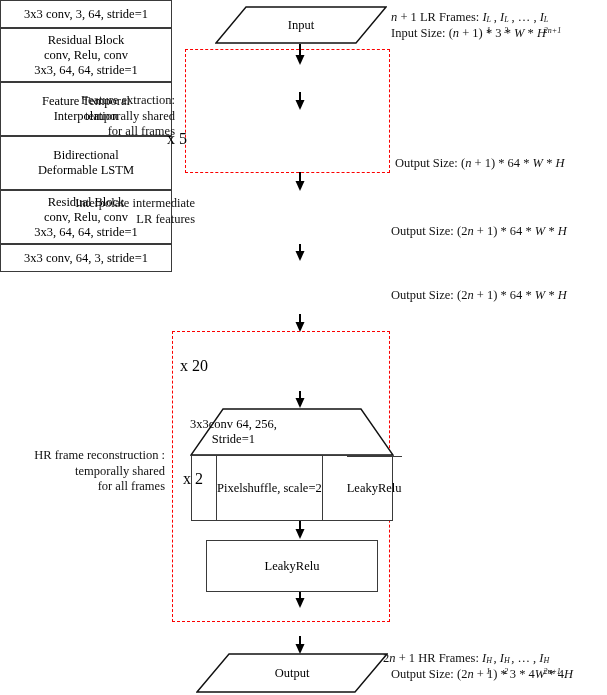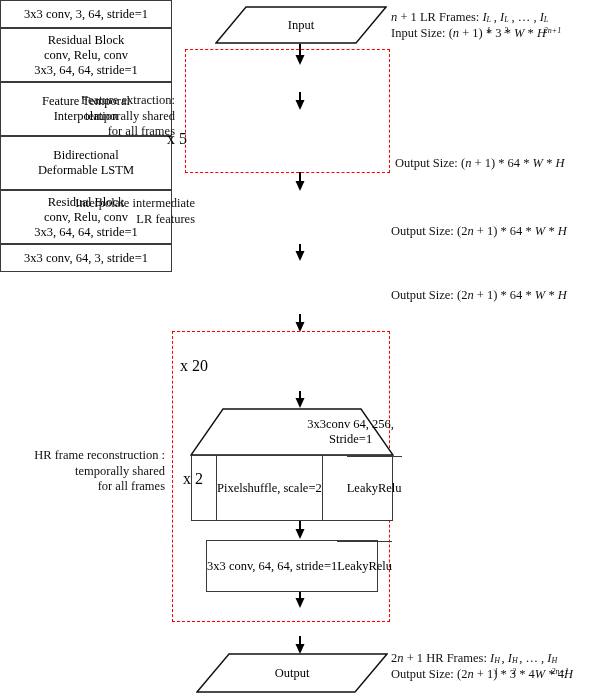--- a/index.html
+++ b/index.html
@@ -96,21 +96,21 @@
     font-size: 12.5px;
   }
   .para svg { position: absolute; left: 0; top: 0; }
   .para .lbl { position: relative; z-index: 2; }
 
   
   .trap {
     position: absolute;
     display: flex;
     align-items: center;
-    justify-content: flex-end;
+    justify-content: flex-start;
     font-size: 12.5px;
     line-height: 15px;
     text-align: center;
   }
   .trap svg { position: absolute; left: 0; top: 0; }
   .trap .lbl { position: relative; z-index: 2; }
 
   
   .arrow { position: absolute; }
 
@@ -276,21 +276,20 @@
 </div>
 
 <div class="arrow" style="left:293px; top:521px;">
   <svg width="14" height="19" viewBox="0 0 14 19">
       <line x1="7" y1="0" x2="7" y2="11" stroke="#000" stroke-width="2"></line>
       <polygon points="7,18 2.5,8 11.5,8" fill="#000"></polygon>
     </svg>
 </div>
 
 <div class="stackbox" style="position:absolute; left:206px; top:540px; width:172px; height:52px;">
-  <div class="row">3x3 conv, 64, 64, stride=1</div>
   <div class="row">LeakyRelu</div>
 </div>
 
 <div class="arrow" style="left:293px; top:592px;">
   <svg width="14" height="17" viewBox="0 0 14 17">
       <line x1="7" y1="0" x2="7" y2="9" stroke="#000" stroke-width="2"></line>
       <polygon points="7,16 2.5,6 11.5,6" fill="#000"></polygon>
     </svg>
 </div>
 
@@ -324,18 +323,18 @@
 </div>
 
 <div class="annot abs" style="left:391px; top:223px;">
   <span>Output Size: (2<span class="it">n</span> + 1) * 64 * <span class="it">W</span> * <span class="it">H</span></span>
 </div>
 
 <div class="annot abs" style="left:391px; top:287px;">
   <span>Output Size: (2<span class="it">n</span> + 1) * 64 * <span class="it">W</span> * <span class="it">H</span></span>
 </div>
 
-<div class="annot abs" style="left:391px; top:650px;">
+<div class="annot abs" style="left:383px; top:650px;">
   <span>2<span class="it">n</span> + 1 HR Frames: <span class="it">I</span><span class="stack"><i class="sup">H</i><i class="sub">1</i></span>&nbsp;&nbsp;, <span class="it">I</span><span class="stack"><i class="sup">H</i><i class="sub">2</i></span>&nbsp;&nbsp;, … , <span class="it">I</span><span class="stack"><i class="sup">H</i><i class="sub">2n+1</i></span></span>
 </div>
 <div class="annot abs" style="left:391px; top:666px;">
   <span>Output Size: (2<span class="it">n</span> + 1) * 3 * 4<span class="it">W</span> * 4<span class="it">H</span></span>
 </div>
 
 </body></html>

